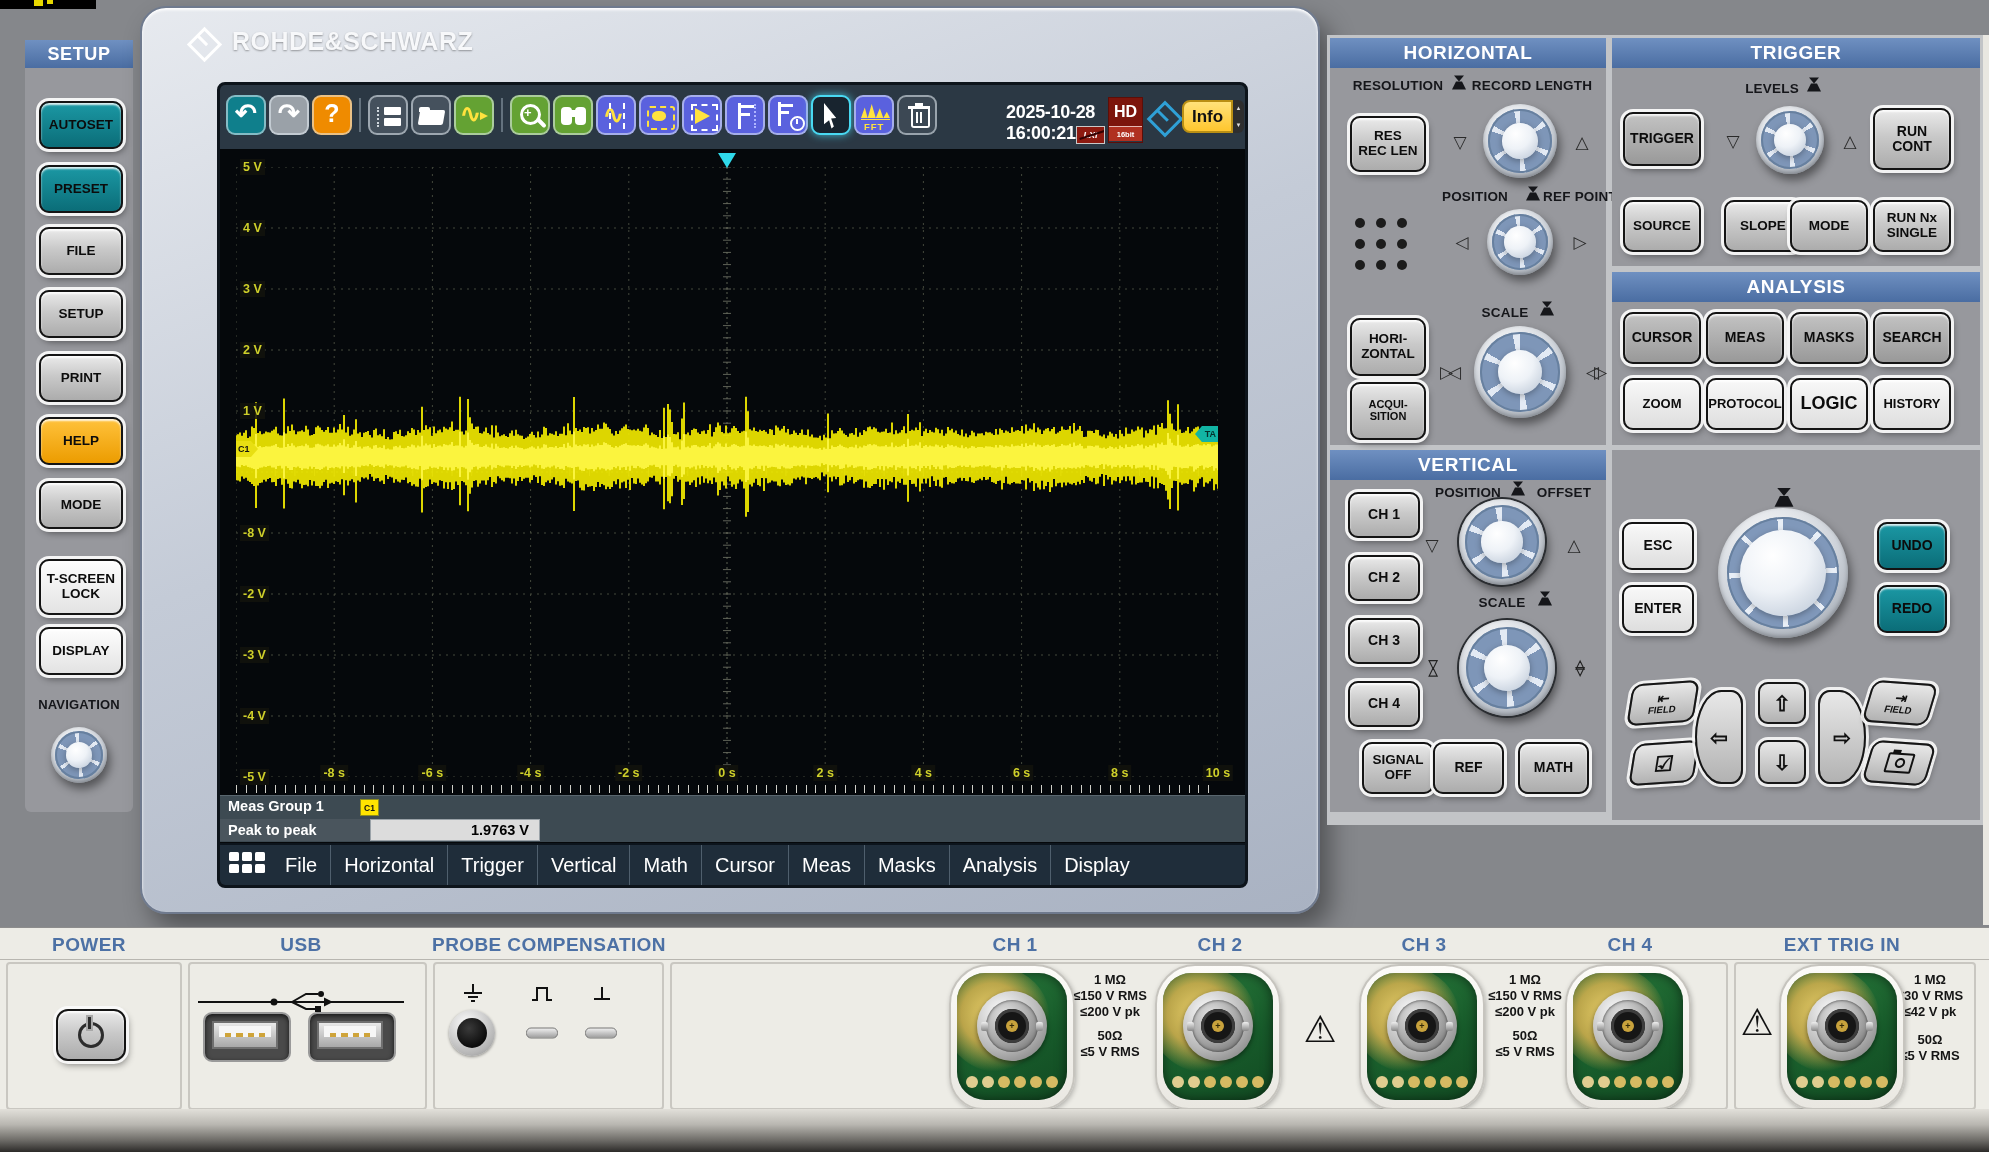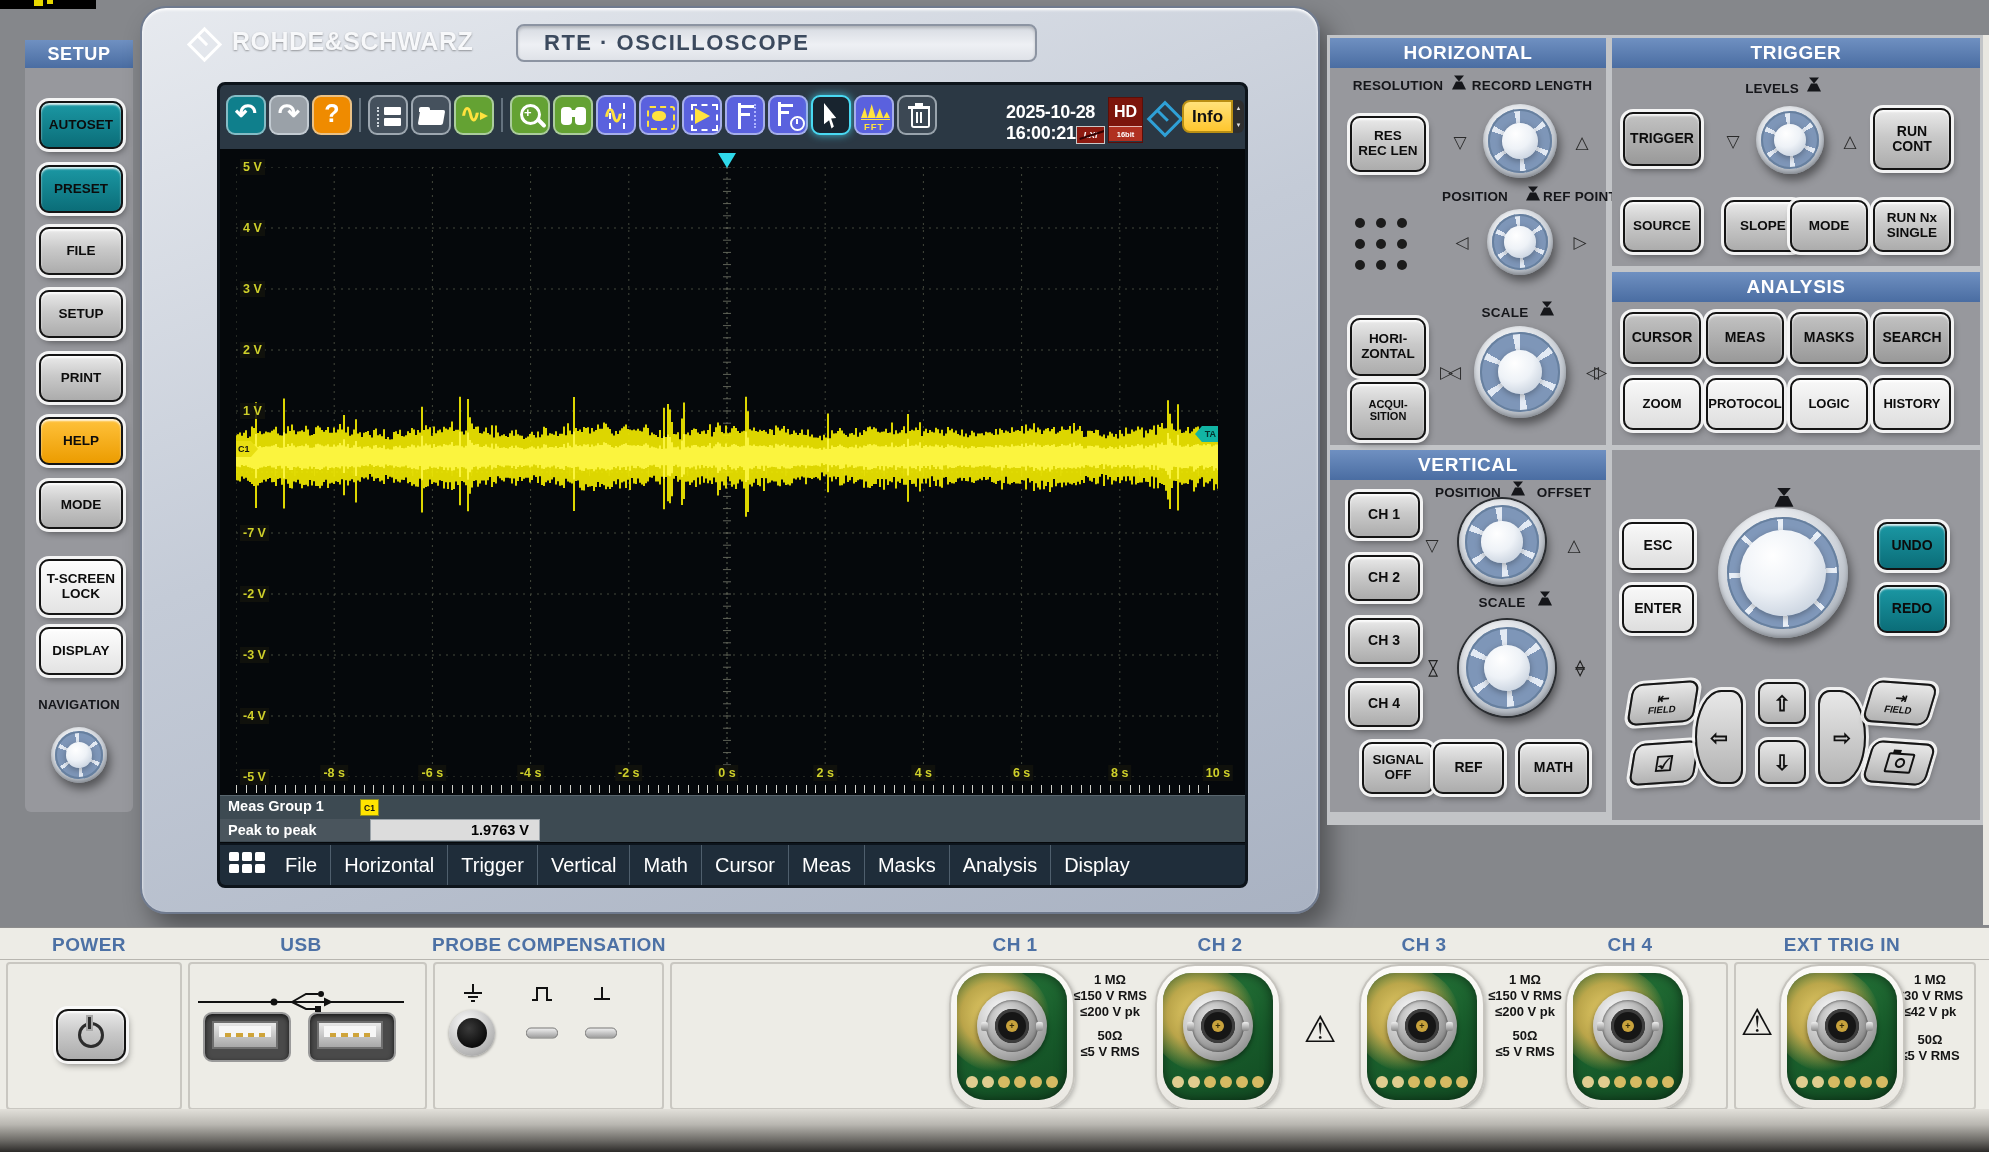--- a/index.html
+++ b/index.html
@@ -136,25 +136,20 @@
 
 <div class="abs" id="scope" style="left:140px;top:6px;width:1180px;height:908px;border-radius:26px;border:2px solid #6f7a8e;
             background:linear-gradient(160deg,#e7eaef 0%,#c4cbd7 45%,#a9b2c2 100%);
             box-shadow:10px 14px 26px rgba(0,0,0,.4),inset 0 2px 3px #fff;box-sizing:border-box;">
 
   <div class="abs" style="left:44px;top:18px;width:34px;height:34px;">
     <div class="abs" style="left:6px;top:6px;width:19px;height:19px;border:3px solid #fff;transform:rotate(45deg);"></div>
     <div class="abs" style="left:10px;top:13px;width:13px;height:3px;background:#fff;transform:rotate(45deg);"></div>
   </div>
   <div class="abs" style="left:90px;top:19px;font-size:25px;font-weight:bold;color:#f7f8fa;letter-spacing:.5px;text-shadow:0 1px 2px rgba(0,0,0,.35);">ROHDE&amp;SCHWARZ</div>
-  <div class="abs" style="left:374px;top:16px;width:521px;height:38px;border-radius:8px;border:2px solid #8c94a2;
-              background:linear-gradient(180deg,#d6dae1 0%,#eef0f4 55%,#dfe2e8 100%);
-              box-shadow:inset 0 2px 3px rgba(0,0,0,.18);display:flex;align-items:center;box-sizing:border-box;">
-    <span style="padding-left:26px;font-size:22px;font-weight:bold;color:#3c4a5e;letter-spacing:1.5px;">RTE · OSCILLOSCOPE</span>
-  </div>
 
   <div class="abs" id="screen-inner" style="left:75px;top:74px;width:1025px;height:800px;background:#05080b;border-radius:8px;border:3px solid #0d141b;box-sizing:content-box;">
 
     <div class="abs" style="left:0;top:0;width:1025px;height:64px;background:#2b3844;border-radius:5px 5px 0 0;">
       <div id="toolbar-icons" class="abs" style="left:6px;top:10px;display:flex;gap:3px;align-items:flex-start;">
           <div class="tb-icon" style="background: rgb(15, 127, 140);">
             <b style="left: 0px; right: 0px; top: 50%; transform: translateY(-55%); text-align: center; font-size: 26px; color: rgb(255, 255, 255);">↶</b>
           </div>
           <div class="tb-icon" style="background: rgb(154, 161, 168);">
             <b style="left: 0px; right: 0px; top: 50%; transform: translateY(-55%); text-align: center; font-size: 26px; color: rgb(255, 255, 255);">↷</b>
@@ -262,21 +257,21 @@
       </svg>
     <div class="abs" style="left:16px;top:700px;width:982px;height:8px;
                 background:repeating-linear-gradient(90deg,#cfcfc8 0 1px,transparent 1px 9.82px),
                            repeating-linear-gradient(90deg,#ffffff 0 1px,transparent 1px 49.1px);"></div>
     <div id="glabels" class="abs" style="left:0;top:0;width:1025px;height:710px;pointer-events:none;">
         <span class="glabel" style="left: 20px; top: 82px;">5 V</span>
         <span class="glabel" style="left: 20px; top: 143px;">4 V</span>
         <span class="glabel" style="left: 20px; top: 204px;">3 V</span>
         <span class="glabel" style="left: 20px; top: 265px;">2 V</span>
         <span class="glabel" style="left: 20px; top: 326px;">1 V</span>
-        <span class="glabel" style="left: 20px; top: 448px;">-7 V</span>
+        <span class="glabel" style="left: 20px; top: 448px;">-8 V</span>
         <span class="glabel" style="left: 20px; top: 509px;">-2 V</span>
         <span class="glabel" style="left: 20px; top: 570px;">-3 V</span>
         <span class="glabel" style="left: 20px; top: 631px;">-4 V</span>
         <span class="glabel" style="left: 20px; top: 692px;">-5 V</span>
         <span class="glabel tlabel" style="left: 114.2px; top: 688px;">-8 s</span>
         <span class="glabel tlabel" style="left: 212.4px; top: 688px;">-6 s</span>
         <span class="glabel tlabel" style="left: 310.6px; top: 688px;">-4 s</span>
         <span class="glabel tlabel" style="left: 408.8px; top: 688px;">-2 s</span>
         <span class="glabel tlabel" style="left: 507px; top: 688px;">0 s</span>
         <span class="glabel tlabel" style="left: 605.2px; top: 688px;">2 s</span>
@@ -400,21 +395,21 @@
 
   <div class="panel" style="left:285px;top:237px;width:368px;height:173px;">
     <div class="phead">ANALYSIS</div>
     <div id="analysis-rows">
         <div class="hard-btn dark" style="left: 11px; top: 40px; width: 74px; height: 48px;">CURSOR</div>
         <div class="hard-btn dark" style="left: 94px; top: 40px; width: 74px; height: 48px;">MEAS</div>
         <div class="hard-btn dark" style="left: 178px; top: 40px; width: 74px; height: 48px;">MASKS</div>
         <div class="hard-btn dark" style="left: 261px; top: 40px; width: 74px; height: 48px;">SEARCH</div>
         <div class="hard-btn light" style="left: 11px; top: 106px; width: 74px; height: 48px; font-size: 13px;">ZOOM</div>
         <div class="hard-btn light" style="left: 94px; top: 106px; width: 74px; height: 48px; font-size: 13px;">PROTOCOL</div>
-        <div class="hard-btn light" style="left: 178px; top: 106px; width: 74px; height: 48px; font-size: 13px;">LOGIC</div>
+        <div class="hard-btn light" style="left: 178px; top: 106px; width: 74px; height: 48px; font-size: 18px;">LOGIC</div>
         <div class="hard-btn light" style="left: 261px; top: 106px; width: 74px; height: 48px; font-size: 13px;">HISTORY</div>
       </div>
   </div>
 
   <div class="panel" style="left:3px;top:415px;width:276px;height:362px;">
     <div class="phead">VERTICAL</div>
     <div class="plabel" style="left:138px;top:42px;">POSITION</div>
     <span class="push" style="left:188px;top:39px;"></span>
     <div class="plabel" style="left:234px;top:42px;">OFFSET</div>
     <div id="vertical-channels">

